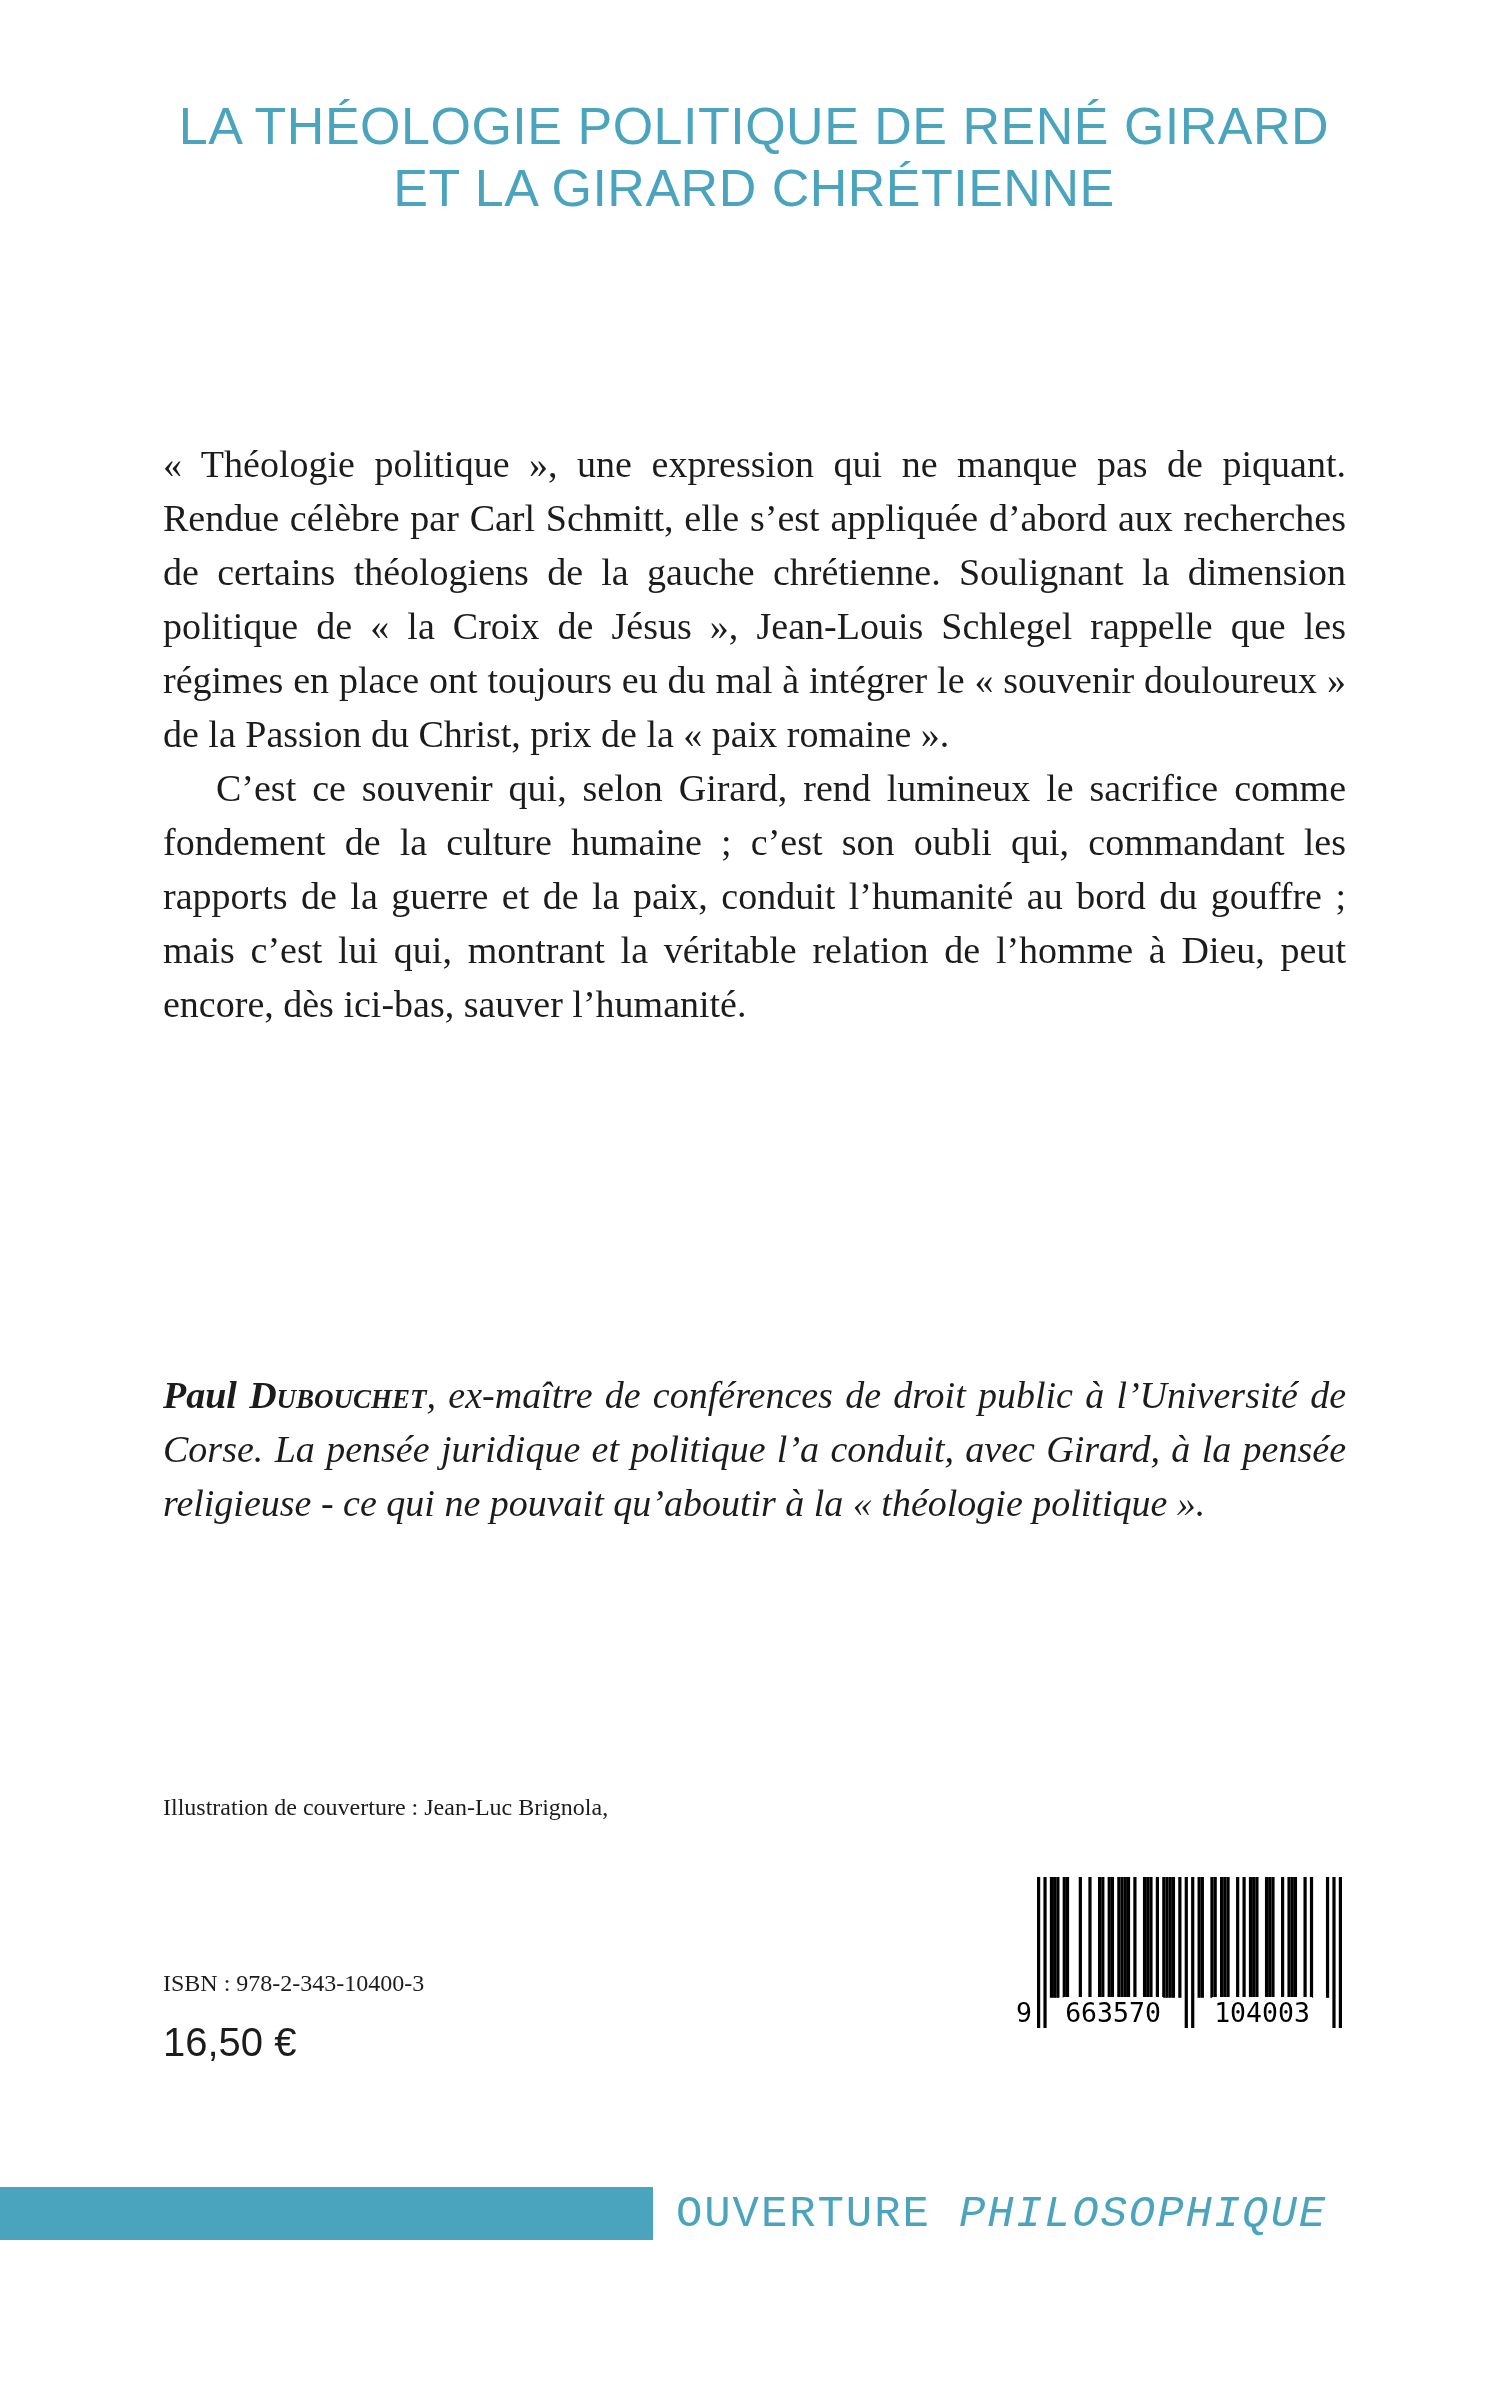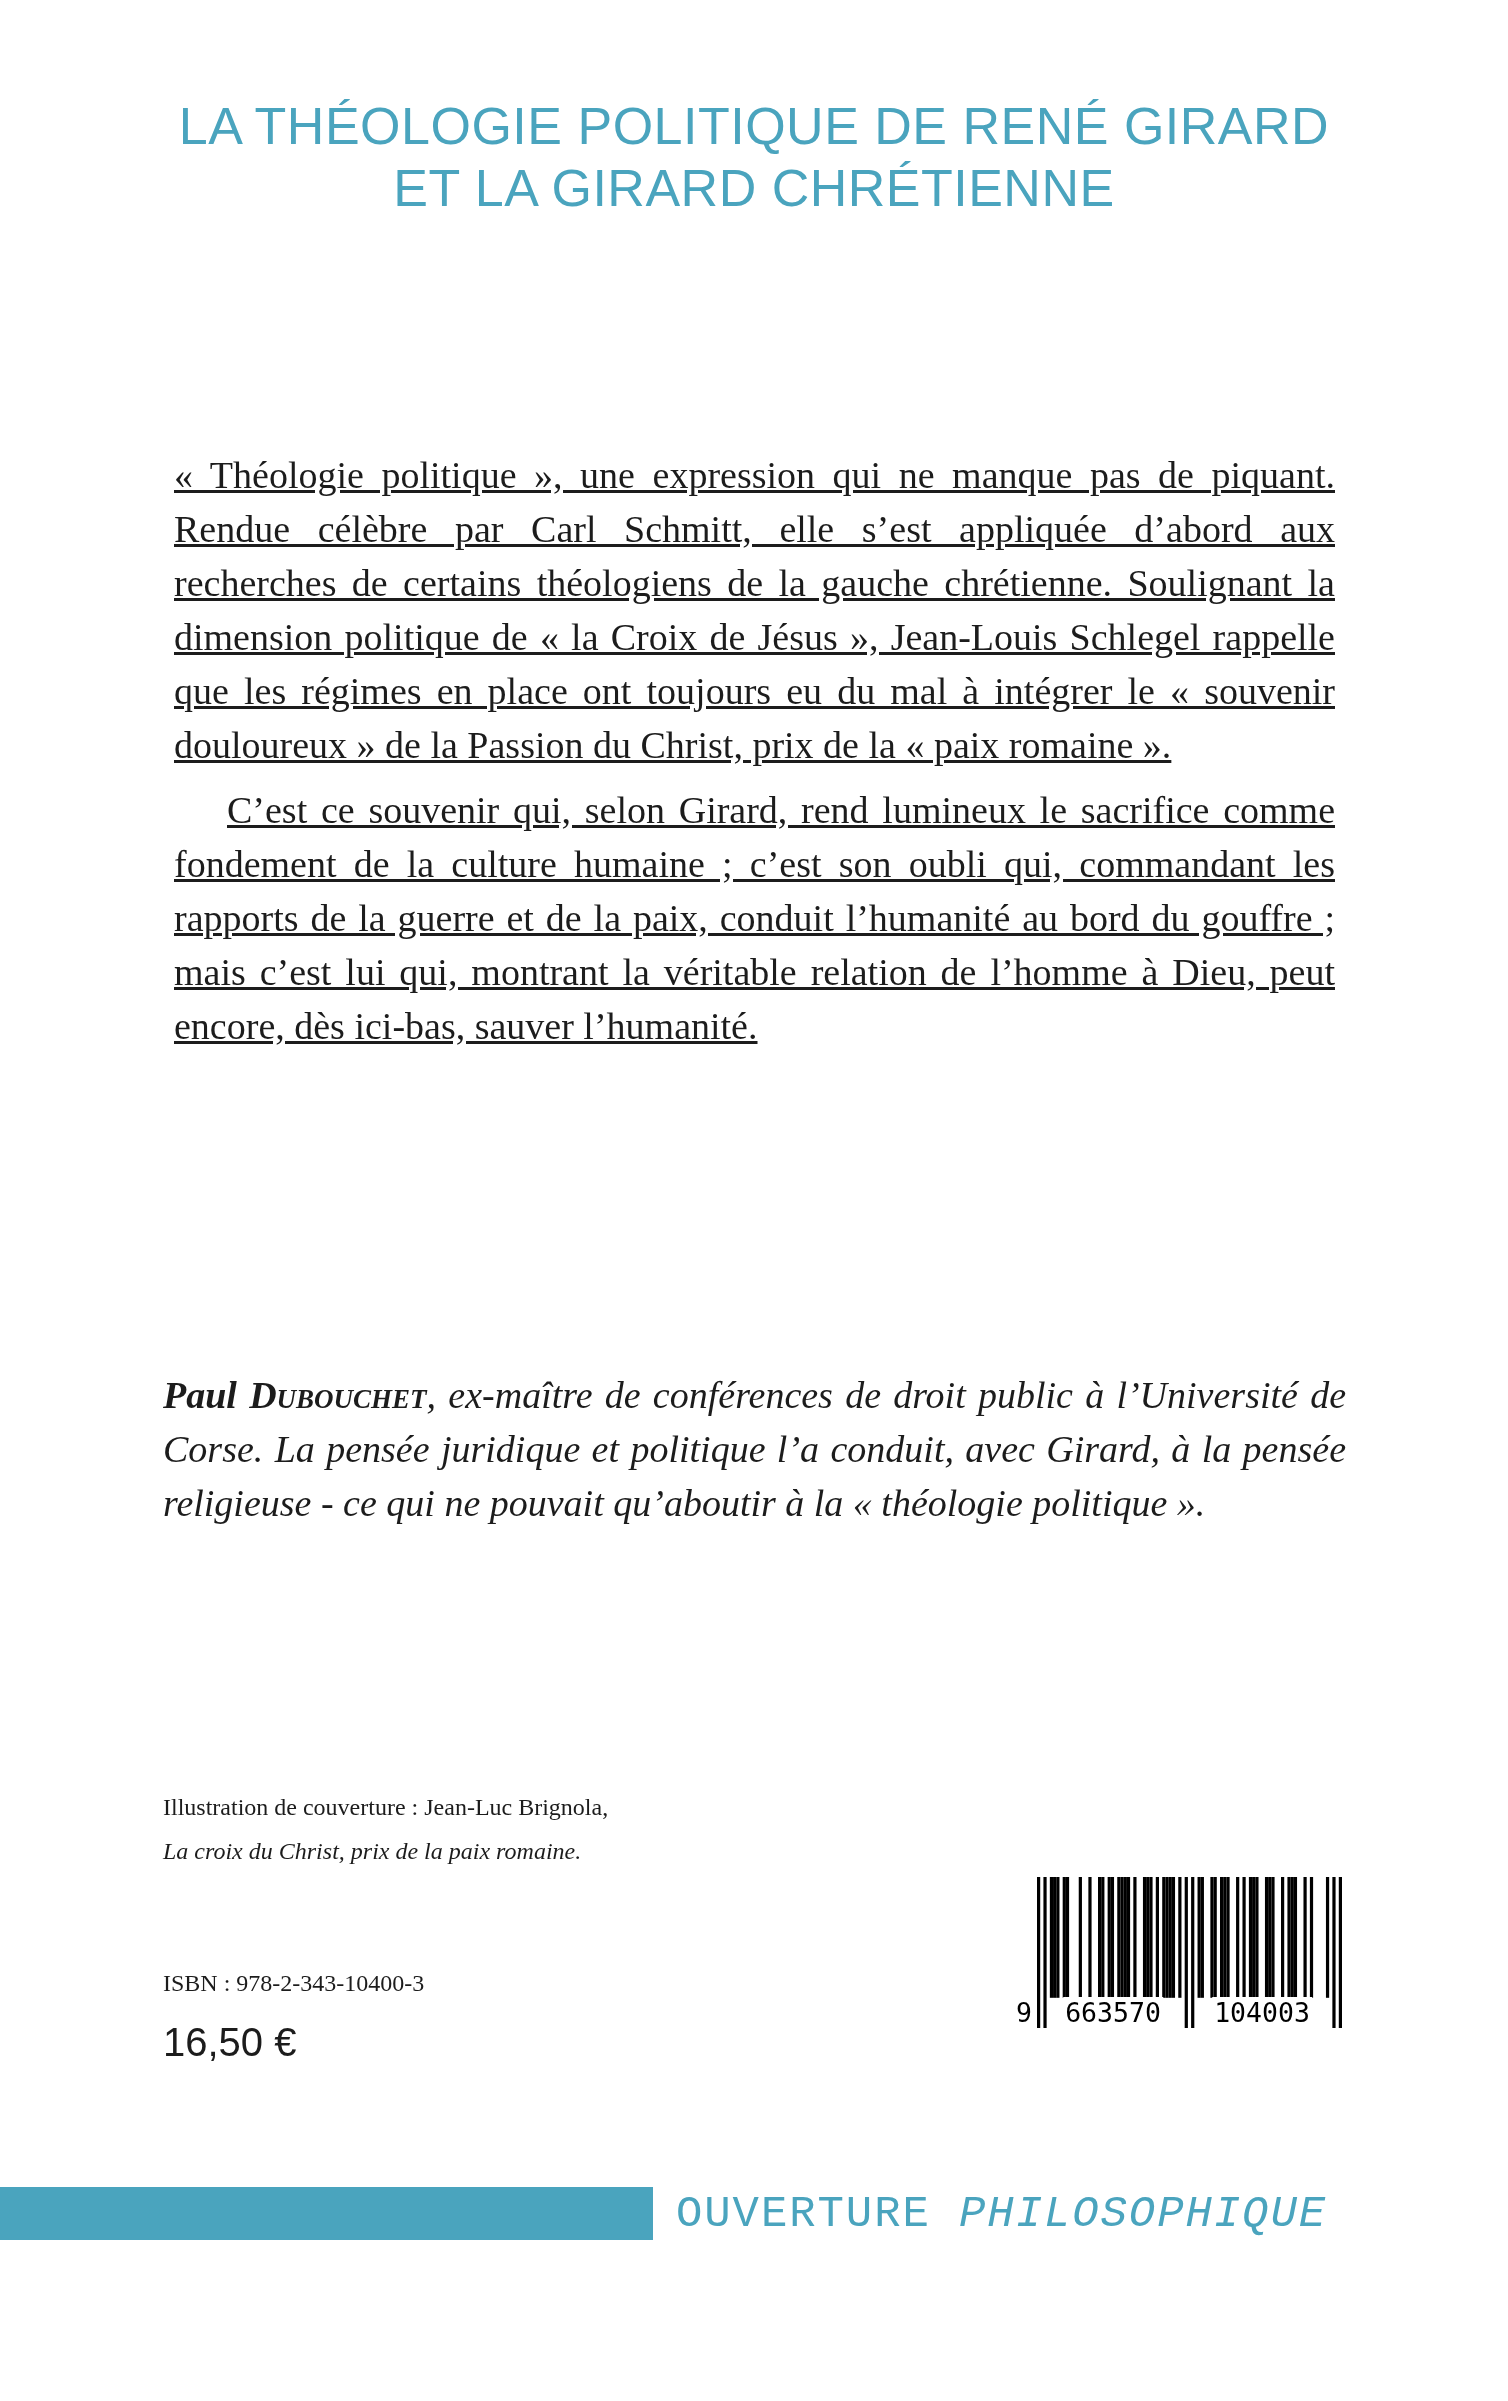--- a/index.html
+++ b/index.html
@@ -21,21 +21,21 @@
     letter-spacing:0.5px;
     color:var(--accent,#4aa4be);
   }
 
   
   .synopsis {
     position:absolute; top:437px; left:163px; width:1183px;
     font-size:38px; line-height:54px;
     text-align:justify;
   }
-  .synopsis p { margin:11px;text-decoration:underline; }
+  .synopsis p { margin:0; }
   .synopsis p.indent { text-indent:53px; }
 
   
   .bio {
     position:absolute; top:1368px; left:163px; width:1183px;
     font-size:38px; line-height:54px;
     font-style:italic;
     text-align:justify;
   }
   .bio p { margin:0; }
@@ -111,21 +111,20 @@
     <p>« Théologie politique », une expression qui ne manque pas de piquant. Rendue célèbre par Carl Schmitt, elle s’est appliquée d’abord aux recherches de certains théologiens de la gauche chrétienne. Soulignant la dimension politique de « la Croix de Jésus », Jean-Louis Schlegel rappelle que les régimes en place ont toujours eu du mal à intégrer le « souvenir douloureux » de la Passion du Christ, prix de la « paix romaine ».</p>
     <p class="indent">C’est ce souvenir qui, selon Girard, rend lumineux le sacrifice comme fondement de la culture humaine ; c’est son oubli qui, commandant les rapports de la guerre et de la paix, conduit l’humanité au bord du gouffre ; mais c’est lui qui, montrant la véritable relation de l’homme à Dieu, peut encore, dès ici-bas, sauver l’humanité.</p>
   </section>
 
   <section class="bio">
     <p><span class="author-first">Paul </span><span class="author-last">Dubouchet</span><span>, ex-maître de conférences de droit public à l’Université de Corse. La pensée juridique et politique l’a conduit, avec Girard, à la pensée religieuse - ce qui ne pouvait qu’aboutir à la « théologie politique ».</span></p>
   </section>
 
   <section class="credit">
     <div>Illustration de couverture : Jean-Luc Brignola,</div>
-    <div class="italic">La croix du Christ, prix de la paix romaine.</div>
   </section>
 
   <div class="isbn">ISBN : 978-2-343-10400-3</div>
   <div class="price">16,50 €</div>
 
   <div class="barcode">
     <svg id="barcode-svg" xmlns="http://www.w3.org/2000/svg" viewBox="0 0 95 40" preserveAspectRatio="none">
         <rect x="0" y="0" width="1" height="40"></rect>
         <rect x="2" y="0" width="1" height="40"></rect>
         <rect x="4" y="0" width="1" height="32"></rect>

